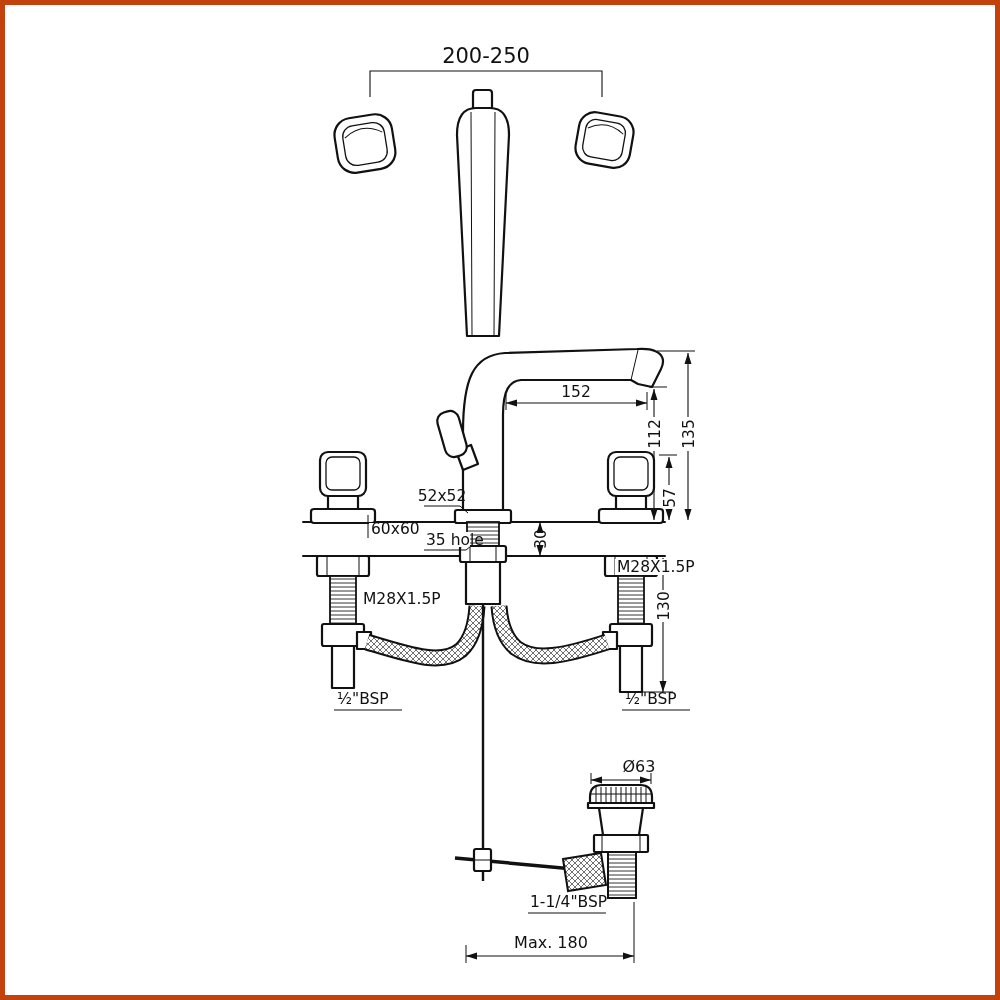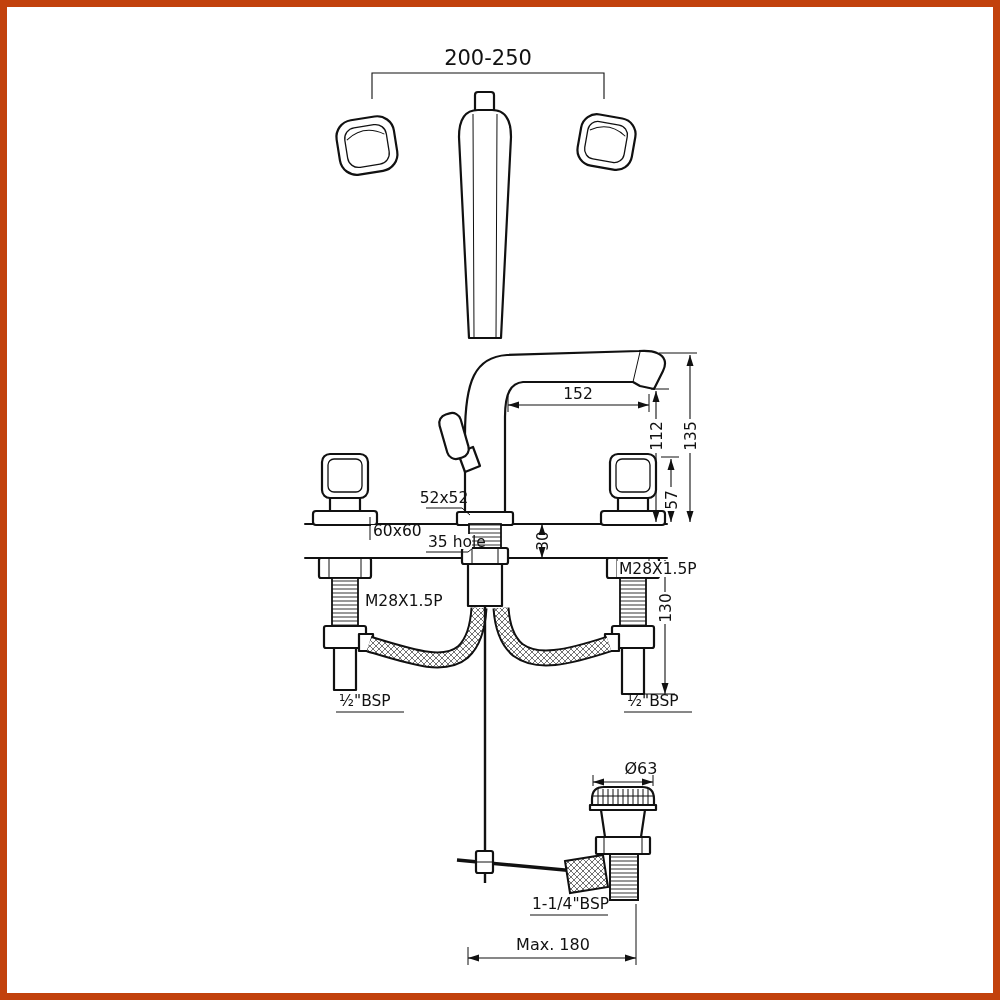--- a/index.html
+++ b/index.html
@@ -1,18 +1,18 @@
 <!DOCTYPE html>
 <html><head>
 <meta charset="utf-8">
 <style>
   html,body { margin:0; padding:0; background:#ffffff; }
   .canvas {
     position:relative; width:1000px; height:1000px; background:#fff;
-    border:7px solid #c2410c; box-sizing:border-box;
+    border:5px solid #c2410c; box-sizing:border-box;
     font-family:"DejaVu Sans", sans-serif;
   }
   svg { display:block; }
   text { font-family:"DejaVu Sans", sans-serif; font-size:15.5px; fill:#111; }
   text.big { font-size:21px; }
   text.med { font-size:16px; }
   .dim  { stroke:#111; stroke-width:1.1; fill:none; }
   .dar  { marker-start:url(#arr); marker-end:url(#arr); }
   .das  { marker-start:url(#arr); }
   .dae  { marker-end:url(#arr); }

